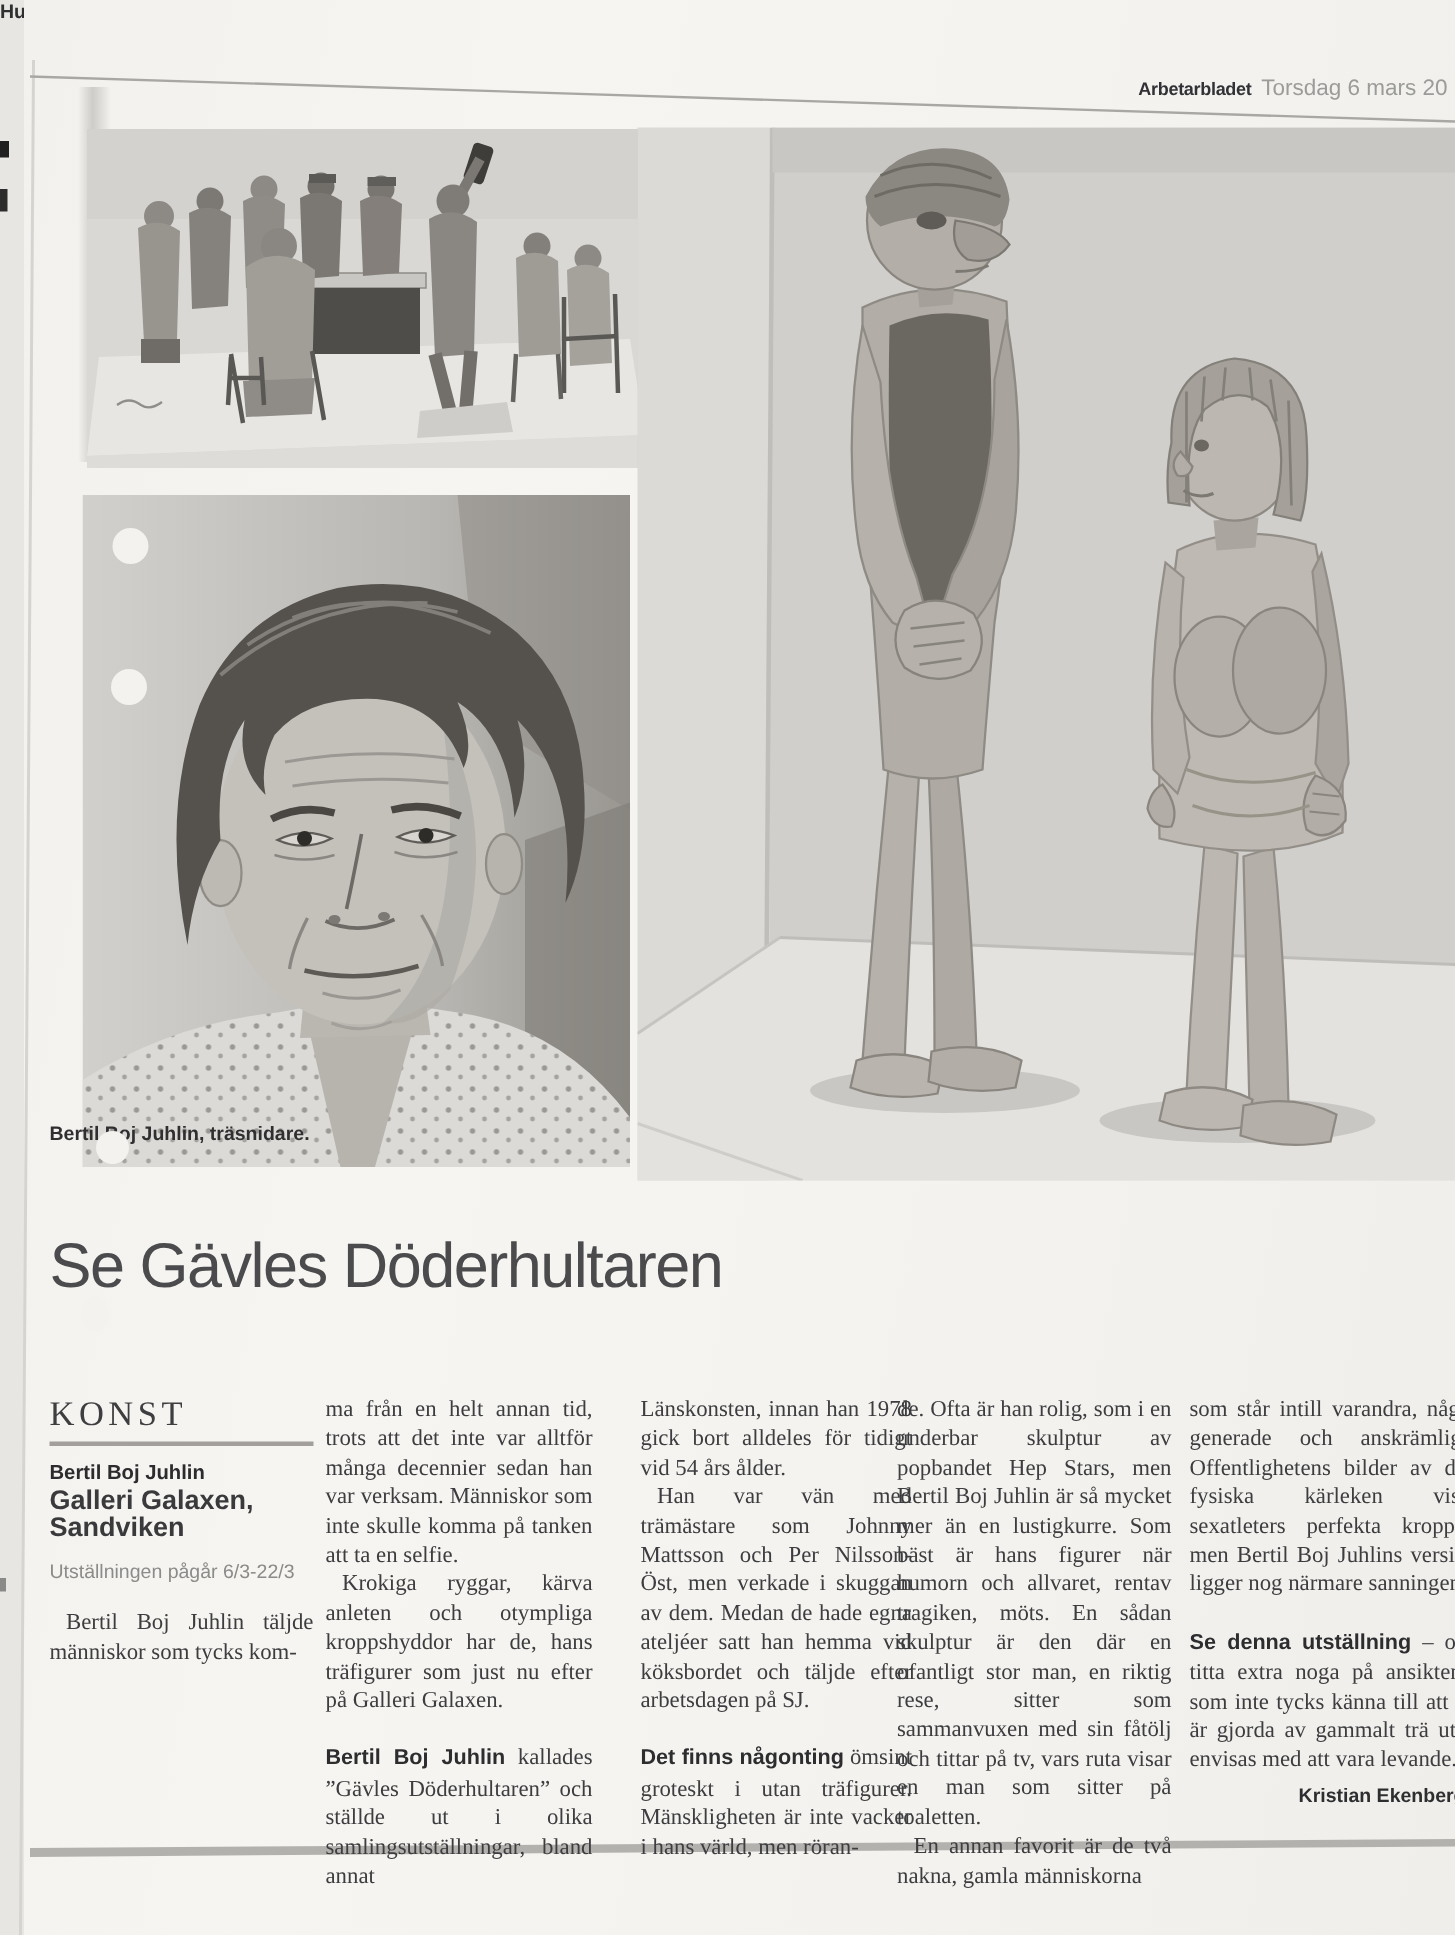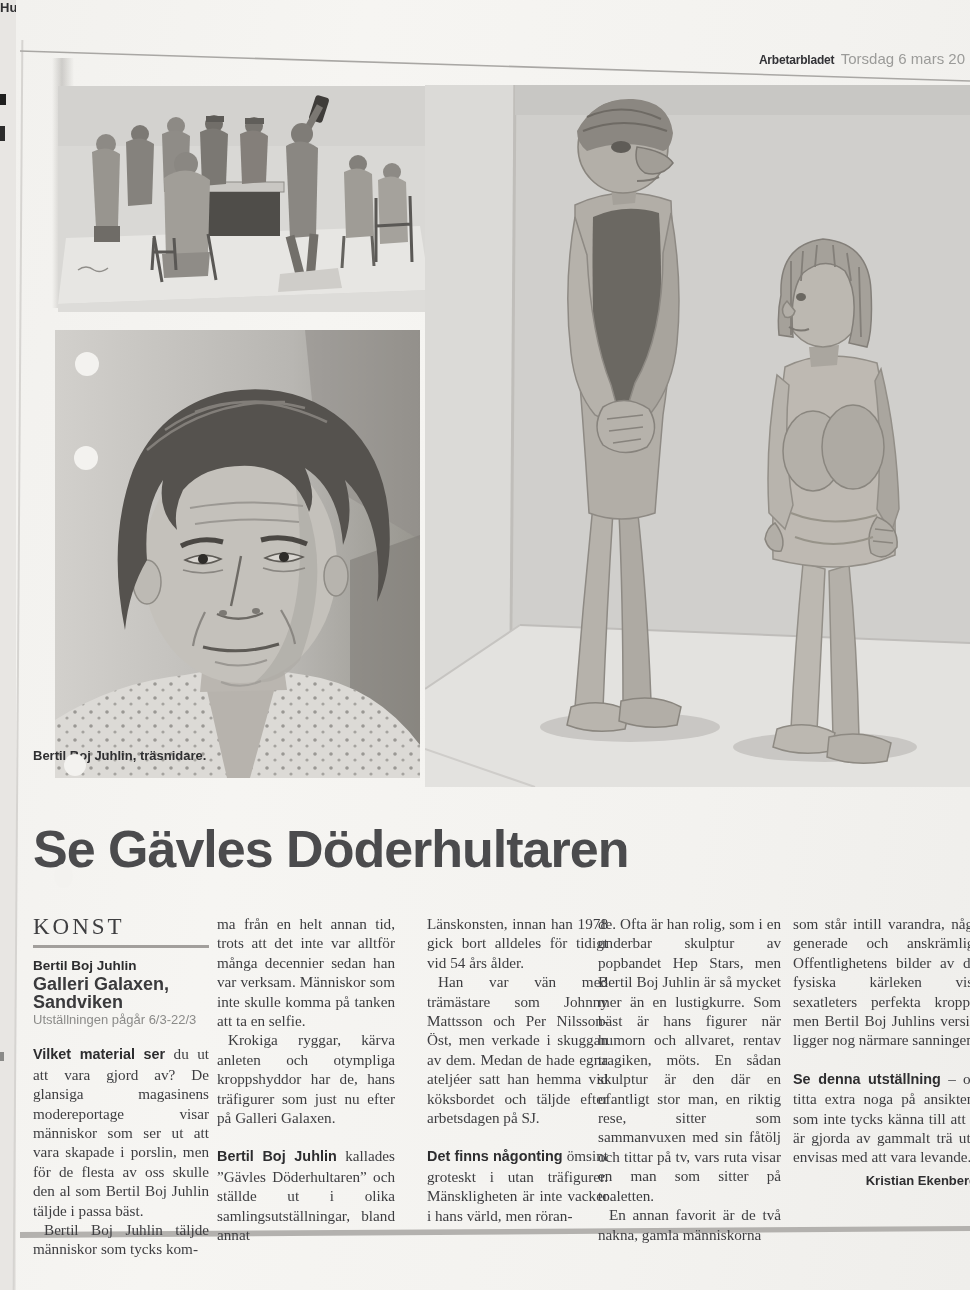--- a/index.html
+++ b/index.html
@@ -18,38 +18,38 @@
   .ph{position:absolute;overflow:hidden;}
   #photo-group{left:58px;top:86px;width:372px;height:226px;}
   #photo-portrait{left:55px;top:330px;width:365px;height:448px;}
   #photo-pair{left:425px;top:85px;width:545px;height:702px;}
   
   .cap{position:absolute;font-size:13px;font-weight:600;color:#2f2f31;}
   #caption-left{left:33px;top:748px;width:380px;}
   #caption-right-row{left:426px;top:793px;width:560px;display:flex;justify-content:space-between;align-items:flex-start;}
   .credit{font-size:9px;font-weight:700;letter-spacing:.4px;color:#6e6c6a;margin-top:4px;white-space:nowrap;}
   
-  .headline{position:absolute;left:33px;top:822px;width:920px;font-weight:700;font-size:52px;
+  .headline{position:absolute;left:33px;top:822px;width:920px;font-weight:400;font-size:42px;
             letter-spacing:-1px;color:#4b4b4d;line-height:1.05;white-space:nowrap;}
   
   #article-columns{position:absolute;left:33px;top:914px;height:322px;width:960px;}
-  .col{position:absolute;top:0;font-family:"Liberation Serif",serif;font-size:15.2px;line-height:19.4px;
+  .col{position:absolute;top:16px;font-family:"Liberation Serif",serif;font-size:15.2px;line-height:19.4px;
        text-align:justify;color:#3d3d40;}
   .c0{left:0;width:176px;} .c1{left:184px;width:178px;} .c2{left:374px;width:181px;margin-left:20px;}
   .c3{left:565px;width:183px;} .c4{left:760px;width:192px;}
   .para{margin:0;hyphens:auto;}
   .para.ind{text-indent:11px;}
   .para.gap{margin-top:19px;}
   .lead{font-family:"Liberation Sans",sans-serif;font-weight:700;font-size:14.4px;color:#2d2d2f;}
   .sect{font-family:"Liberation Serif",serif;font-size:23px;letter-spacing:3px;color:#3e3e40;line-height:1.1;}
   .sect-rule{height:3px;background:#a29f9c;margin:6px 0 9px;}
   .fact{font-family:"Liberation Sans",sans-serif;text-align:left;line-height:18px;}
   .fact.artist{font-size:13.5px;font-weight:700;color:#2c2c2e;}
   .fact.venue{font-size:18px;font-weight:600;color:#3a3a3c;}
-  .fact.dates{font-size:13px;color:#8b8b89;}
+  .fact.dates{font-size:13px;color:#8b8b89;margin-top:12px;}
   .spacer{height:15px;}
   .byline{font-family:"Liberation Sans",sans-serif;font-weight:700;font-size:13px;color:#2e2e30;
           text-align:right;margin-top:4px;padding-right:8px;}
   
   .overlay{position:absolute;left:0;top:0;width:970px;height:1290px;pointer-events:none;}
   .punch{position:absolute;border-radius:50%;background:#f3f2ef;}
   #punch-1{left:75px;top:352px;width:24px;height:24px;}
   #punch-2{left:74px;top:446px;width:24px;height:24px;}
   #punch-3{left:64px;top:754px;width:22px;height:22px;}
   #punch-4{left:54px;top:864px;width:19px;height:24px;border-radius:50%;}
@@ -236,21 +236,20 @@
   <div class="headline">Se Gävles Döderhultaren</div>
 
   <div id="article-columns">
       <div class="col c0">
         <div class="sect">KONST</div>
         <div class="sect-rule"></div>
         <div class="fact artist">Bertil Boj Juhlin</div>
         <div class="fact venue">Galleri Galaxen, Sandviken</div>
         <div class="fact dates">Utställningen pågår 6/3-22/3</div>
         <div class="spacer"></div>
-        <p class="para"><b class="lead">Vilket material ser</b> <span>du ut att vara gjord av? De glansiga magasinens modereportage visar människor som ser ut att vara skapade i porslin, men för de flesta av oss skulle den al som Bertil Boj Juhlin täljde i passa bäst.</span></p>
         <p class="para ind"><span>Bertil Boj Juhlin täljde människor som tycks kom-</span></p>
       </div>
       <div class="col c1">
         <p class="para"><span>ma från en helt annan tid, trots att det inte var alltför många decennier sedan han var verksam. Människor som inte skulle komma på tanken att ta en selfie.</span></p>
         <p class="para ind"><span>Krokiga ryggar, kärva anleten och otympliga kroppshyddor har de, hans träfigurer som just nu efter på Galleri Galaxen.</span></p>
         <p class="para gap"><b class="lead">Bertil Boj Juhlin</b> <span>kallades ”Gävles Döderhultaren” och ställde ut i olika samlingsutställningar, bland annat</span></p>
       </div>
       <div class="col c2">
         <p class="para"><span>Länskonsten, innan han 1978 gick bort alldeles för tidigt vid 54 års ålder.</span></p>
         <p class="para ind"><span>Han var vän med trämästare som Johnny Mattsson och Per Nilsson-Öst, men verkade i skuggan av dem. Medan de hade egna ateljéer satt han hemma vid köksbordet och täljde efter arbetsdagen på SJ.</span></p>

